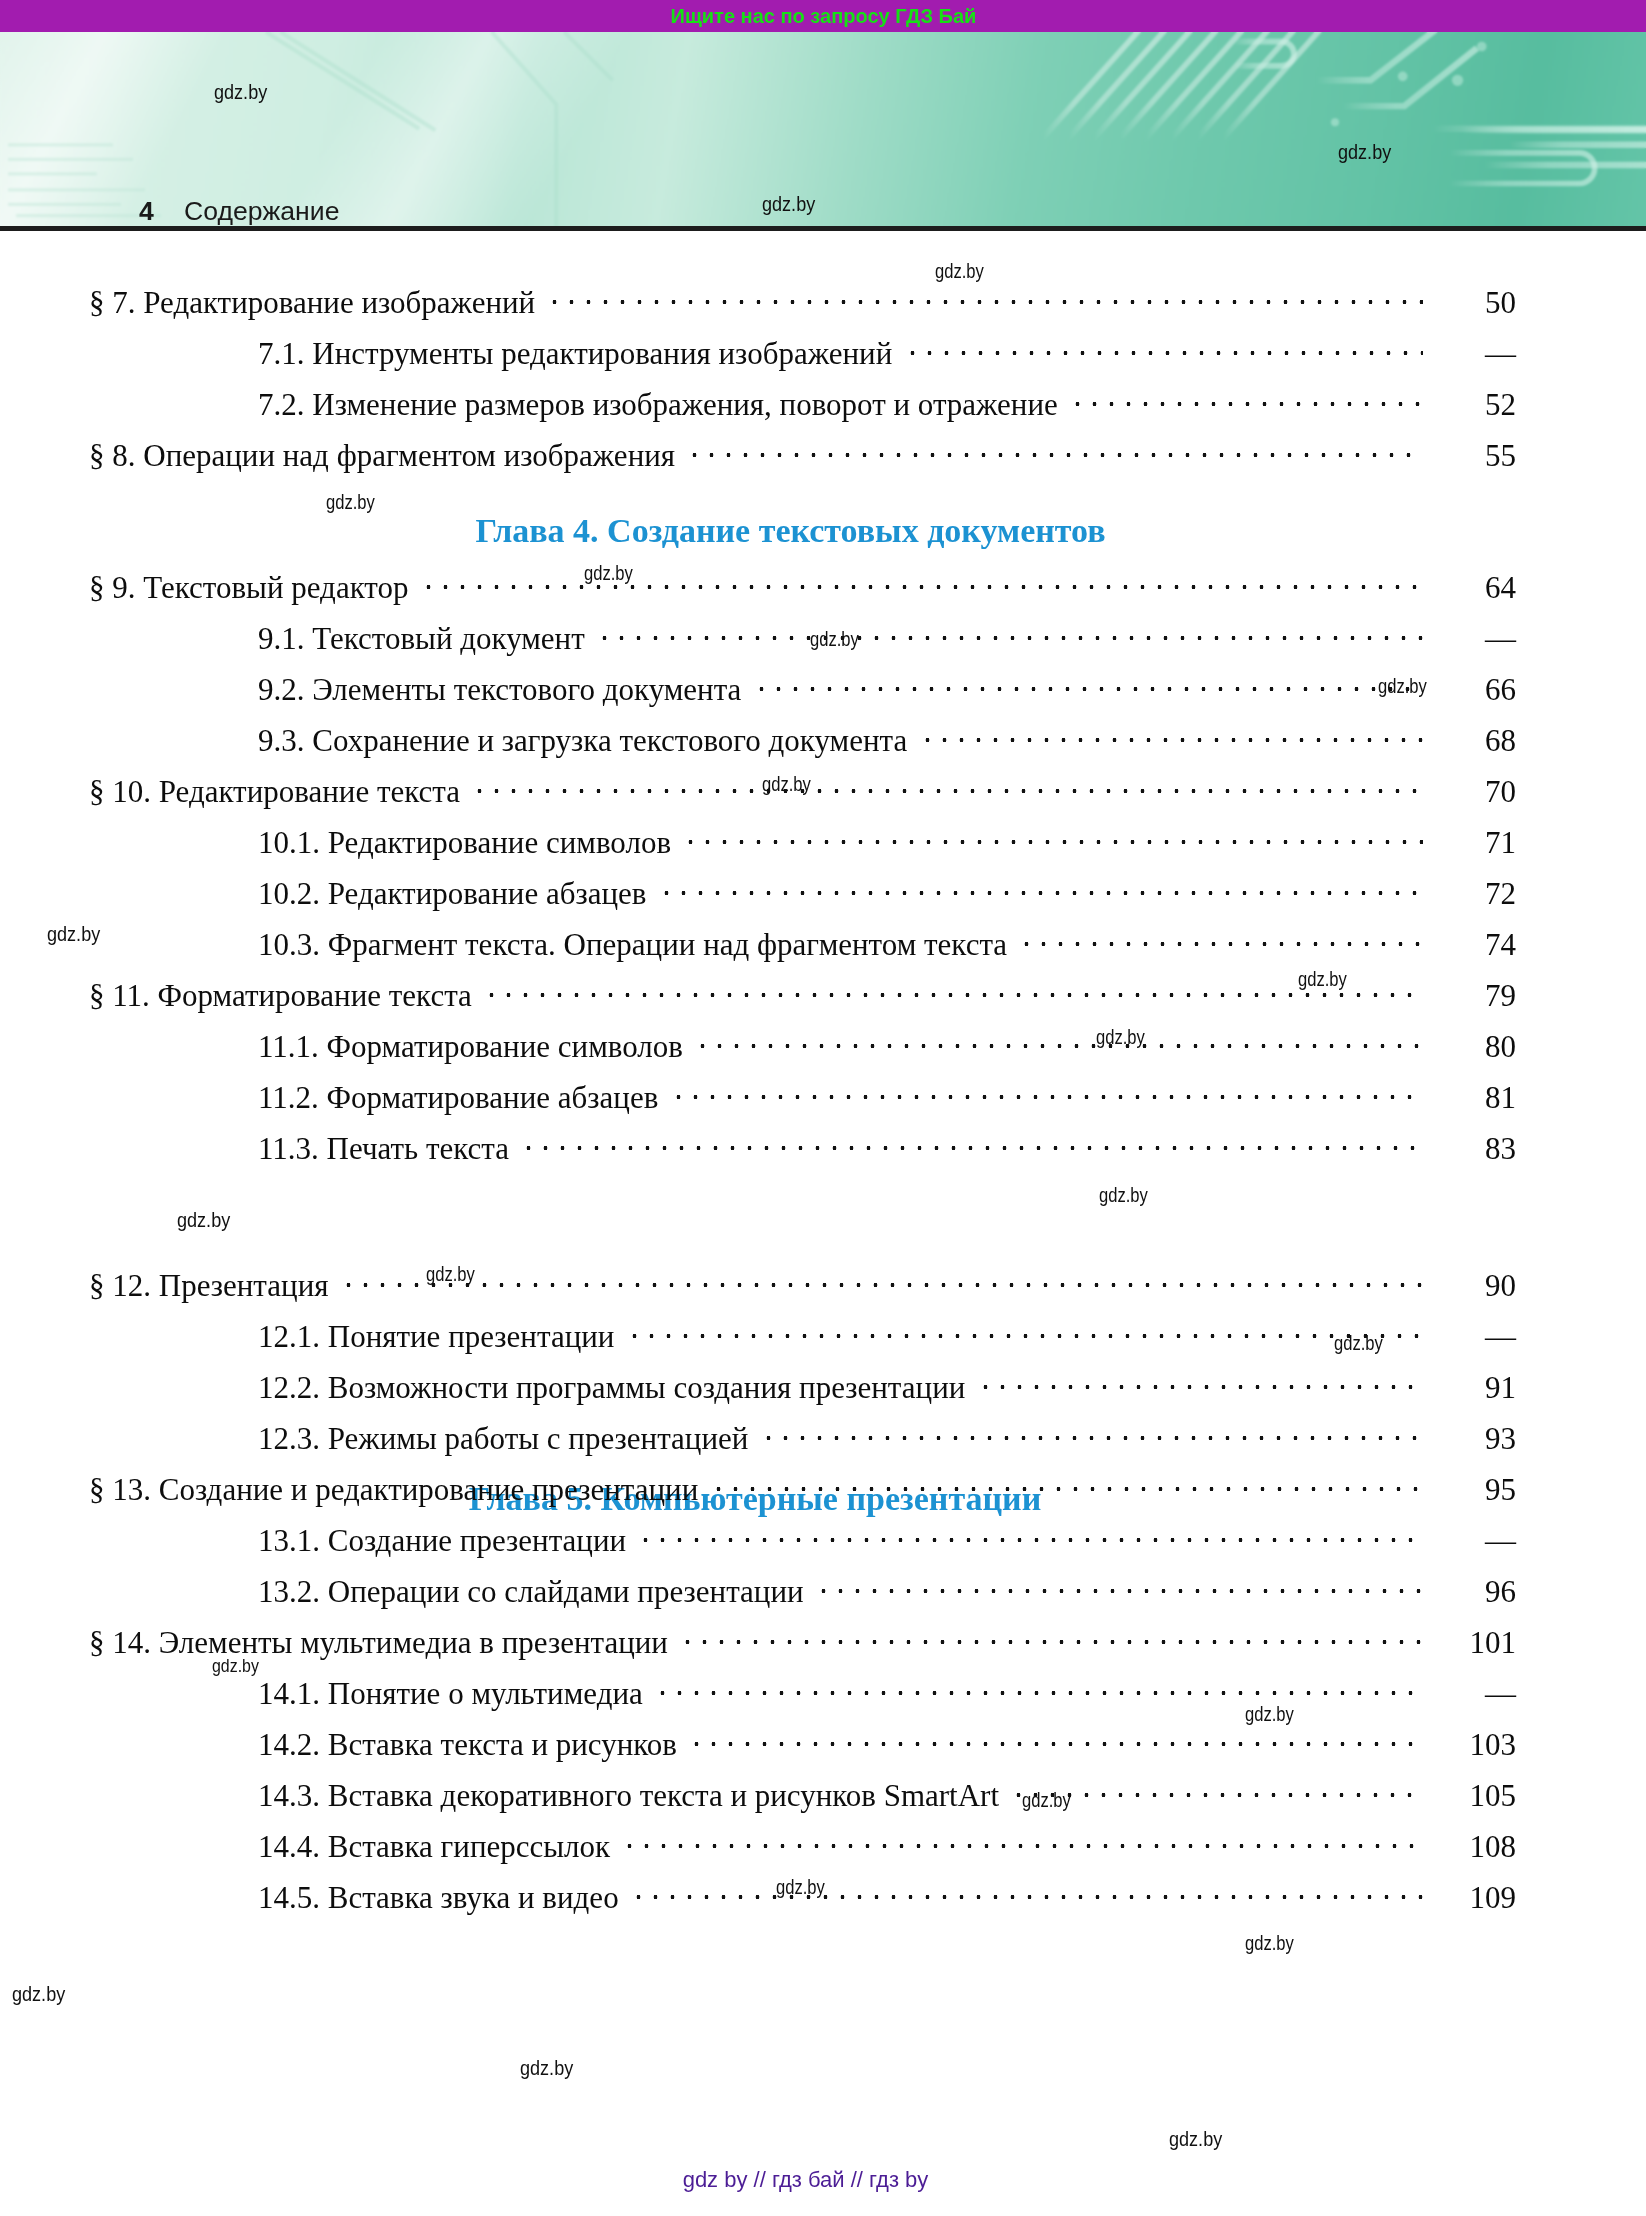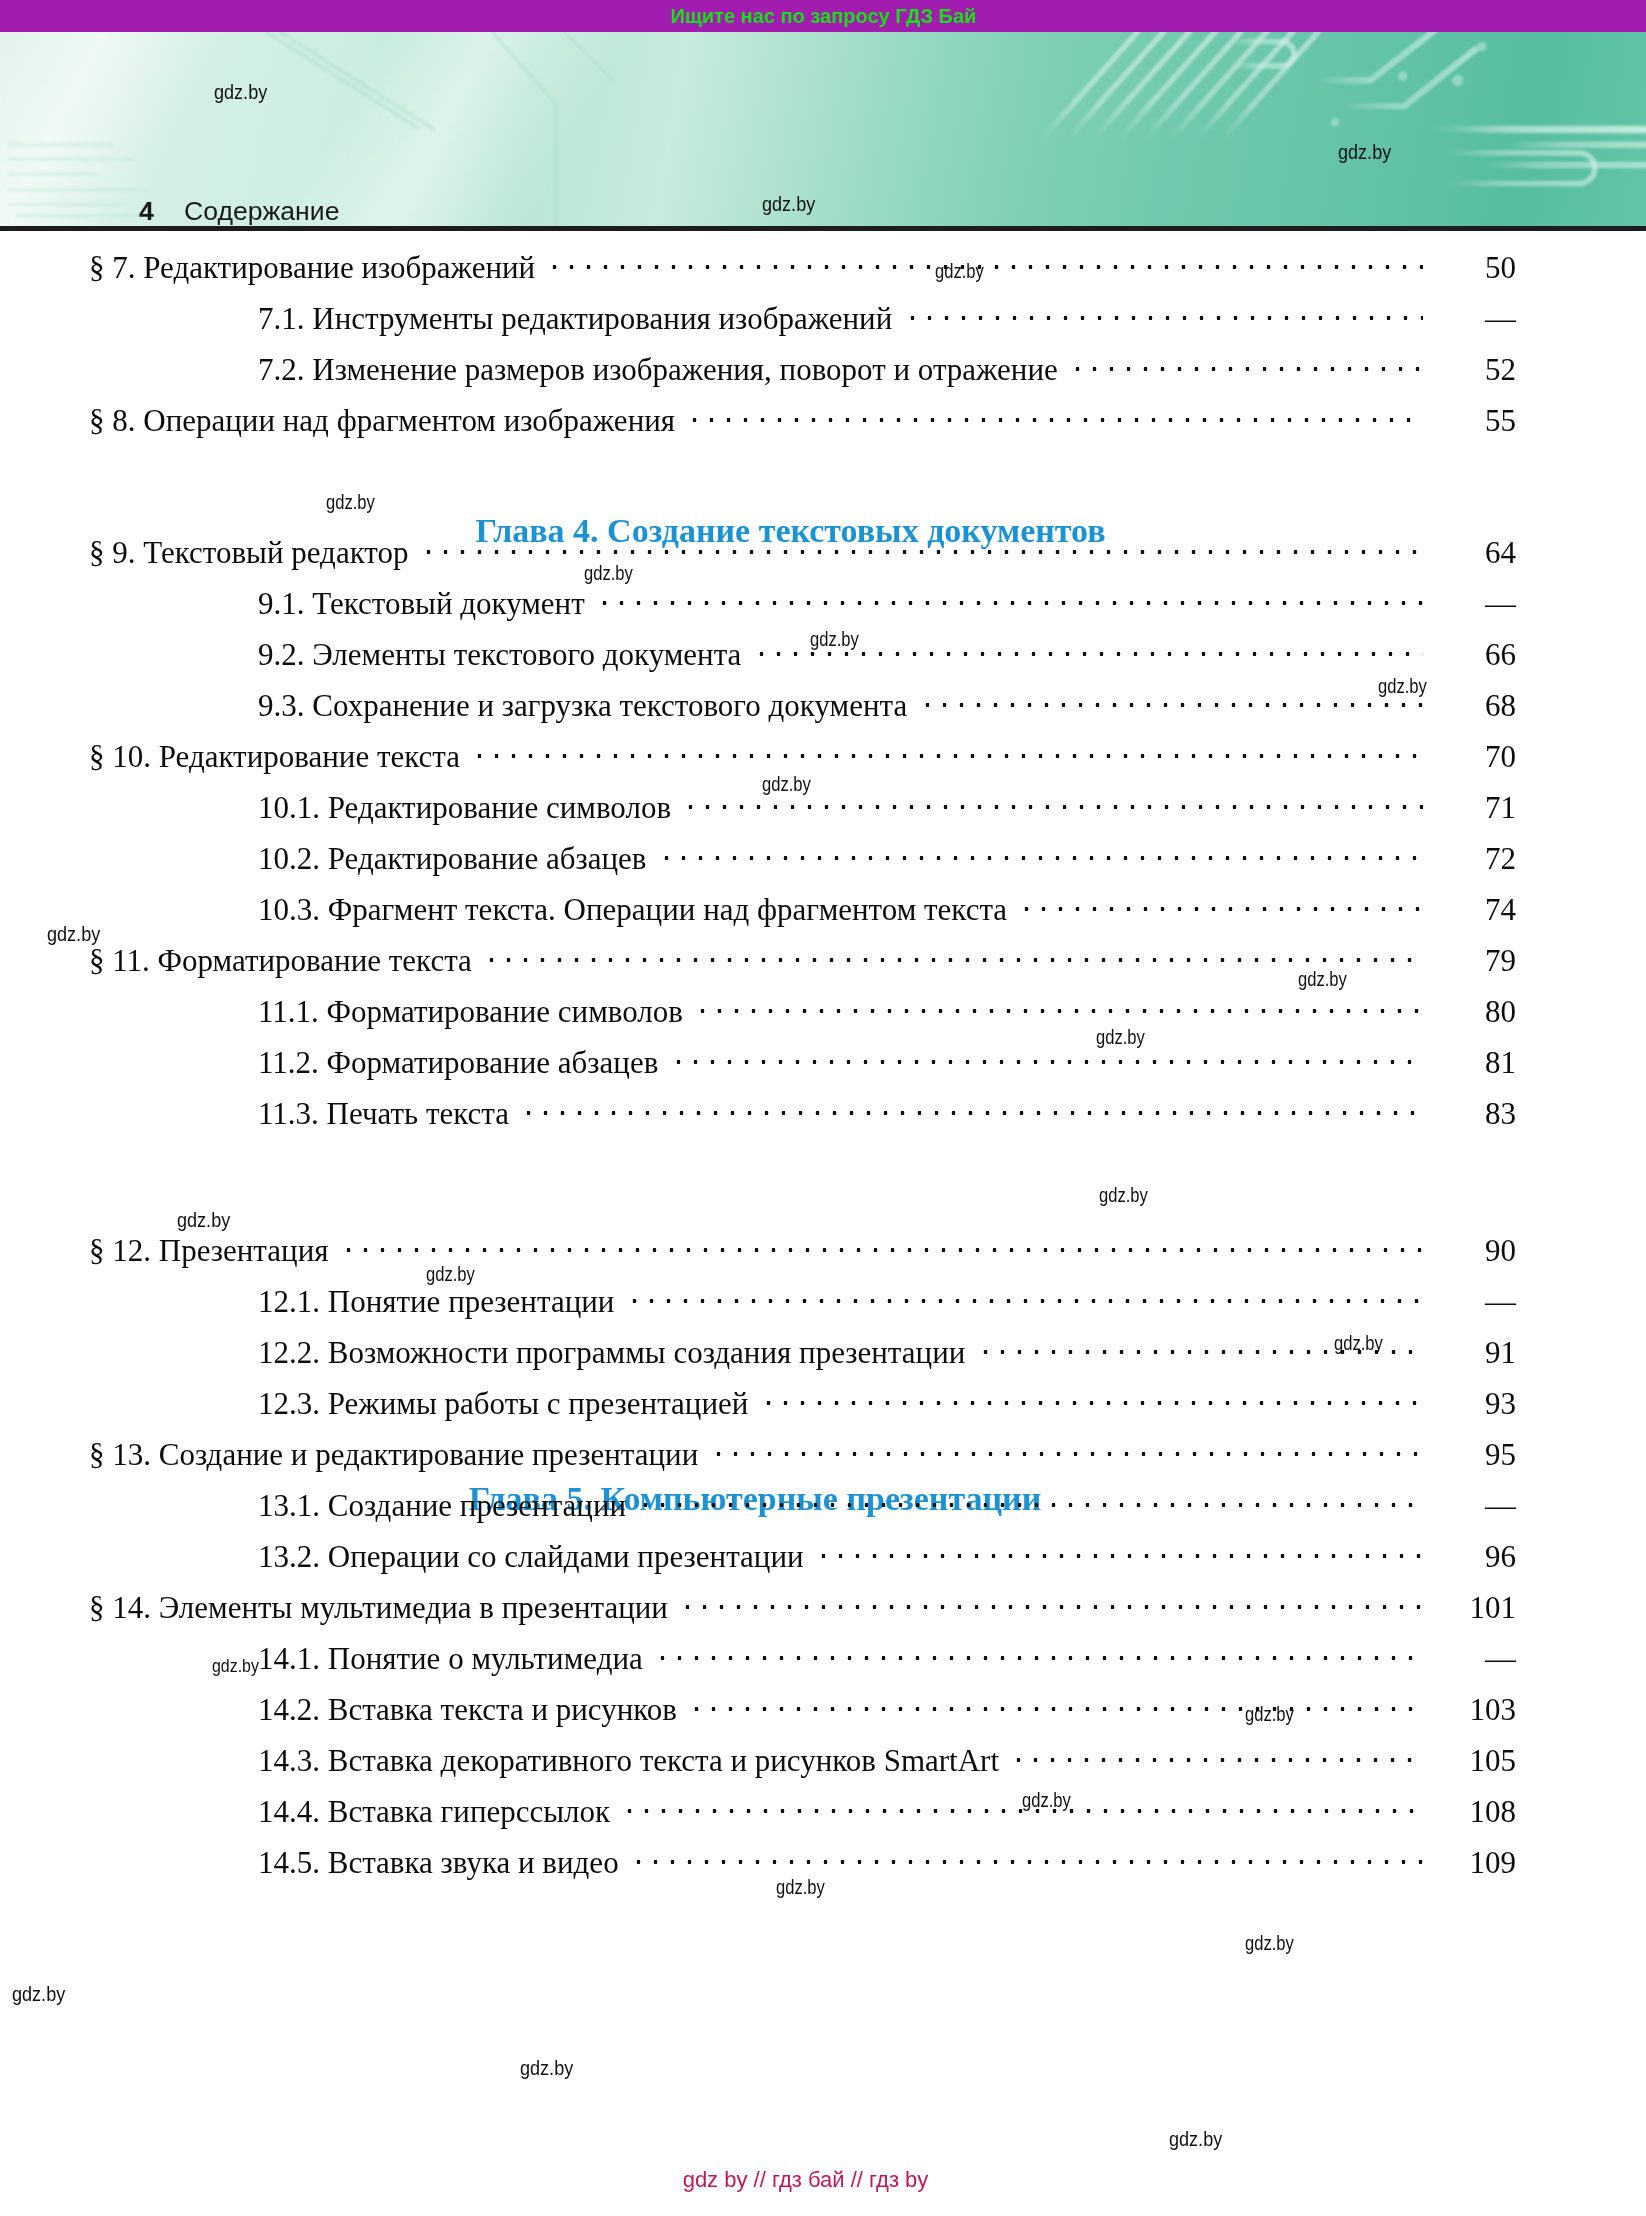--- a/index.html
+++ b/index.html
@@ -159,20 +159,21 @@
     background-repeat: repeat-x;
     background-position: left bottom;
   }
   .toc-page {
     flex: 0 0 auto;
     width: 85px;
     text-align: right;
     padding-right: 131px;
     white-space: nowrap;
     box-sizing: content-box;
+    margin-top: 35px;
   }
   .toc-page.dash {
     font-size: 31px;
   }
 
   
   .chapter-head {
     text-align: center;
     font-size: 34px;
     font-weight: bold;
@@ -207,21 +208,21 @@
 
   
   .bottom-promo {
     position: absolute;
     left: 0;
     top: 2167px;
     width: 1611px;
     text-align: center;
     font-family: "Liberation Sans", "DejaVu Sans", sans-serif;
     font-size: 22px;
-    color: #be185d;
+    color: #4c1d95;
     white-space: nowrap;
   }
 </style>
 </head>
 <body>
 
 <div id="page">
 
   <div class="promo-strip">
     <span class="promo-text">Ищите нас по запросу ГДЗ Бай</span>

